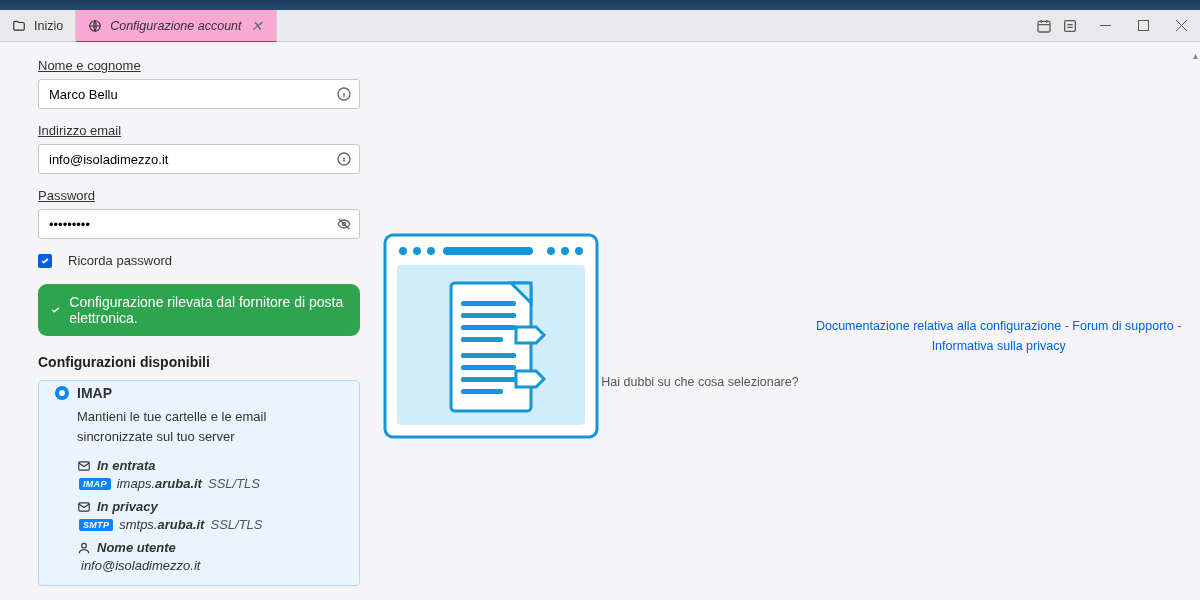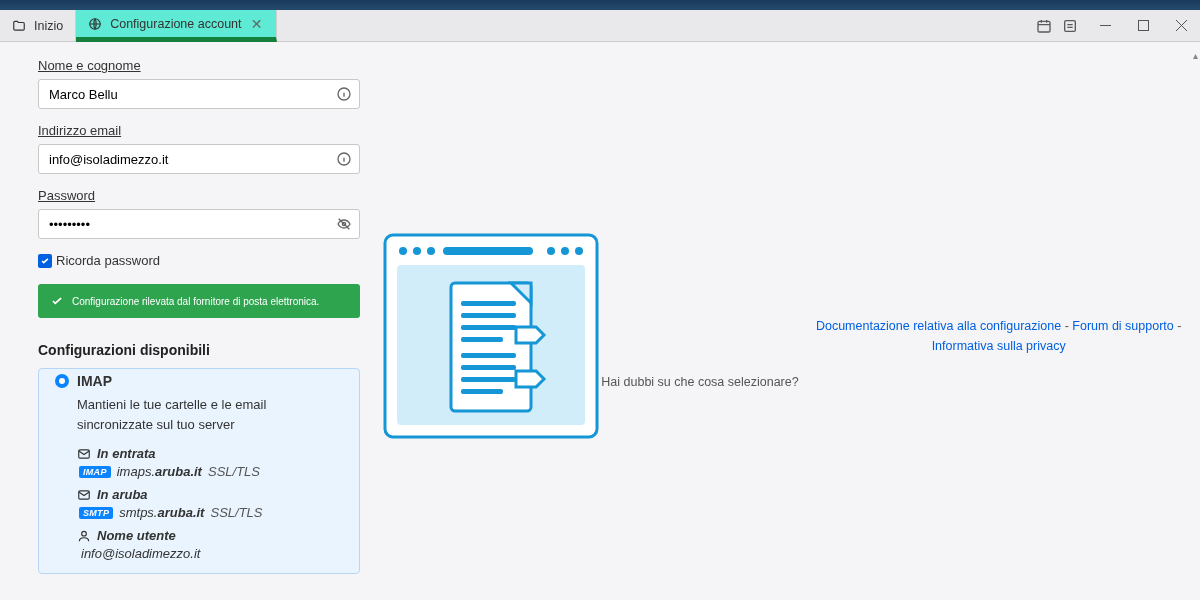--- a/index.html
+++ b/index.html
@@ -2,42 +2,42 @@
 <html><head>
 <meta charset="utf-8">
 <style>
 * { box-sizing: border-box; margin: 0; padding: 0; font-family: -apple-system, BlinkMacSystemFont, "Segoe UI", Arial, sans-serif; }
 body { width: 1200px; height: 600px; overflow: hidden; background: #f5f5f7; font-size: 13px; color: #333; }
 
 .titlebar { height: 10px; background: linear-gradient(180deg, #1a3a5c, #254a6e); }
 
 .tabbar { height: 32px; background: #e9e9eb; display: flex; align-items: stretch; border-bottom: 1px solid #ccc; position: relative; }
 .tab { display: flex; align-items: center; padding: 0 12px; gap: 8px; border-right: 1px solid #d0d0d0; cursor: pointer; font-size: 12.5px; }
-.tab.active { background: #5eead4; border-bottom: 5px solid #15803d; margin-bottom: -1px; }
+.tab.active { background: #f9a8d4; border-bottom: 1px solid #15803d; margin-bottom: -1px; font-style: italic; }
 .tab-close { width: 14px; height: 14px; display: flex; align-items: center; justify-content: center; cursor: pointer; font-size: 14px; color: #666; }
 .win-controls { margin-left: auto; display: flex; align-items: center; gap: 0; }
 .win-btn { width: 38px; height: 32px; display: flex; align-items: center; justify-content: center; cursor: pointer; color: #555; }
 .win-btn svg { width: 11px; height: 11px; }
 .toolbar-icons { display: flex; align-items: center; gap: 10px; padding-right: 8px; }
 .toolbar-icon { width: 16px; height: 16px; color: #5a5a5a; cursor: pointer; }
 
 .content { display: flex; height: calc(600px - 42px); position: relative; }
 .left-pane { width: 380px; padding: 14px 20px 0 38px; overflow: hidden; }
 .right-pane { flex: 1; display: flex; flex-direction: row; align-items: center; justify-content: center; padding-top: 30px; position: relative; }
 .scroll-indicator { position: absolute; right: 2px; top: 8px; font-size: 10px; color: #888; }
 
 .field-label { font-size: 13px; color: #333; margin-bottom: 6px; margin-top: 2px; text-decoration: underline; }
 .input-row { position: relative; margin-bottom: 14px; }
 .text-input { width: 100%; height: 30px; border: 1px solid #c8c8c8; border-radius: 3px; padding: 0 26px 0 10px; font-size: 13px; background: #fff; }
 .input-icon { position: absolute; right: 8px; top: 50%; transform: translateY(-50%); width: 16px; height: 16px; color: #666; }
 
-.checkbox-row { display: flex; align-items: center; gap: 4px; margin-bottom: 16px; }
+.checkbox-row { display: flex; align-items: center; gap: 16px; margin-bottom: 16px; }
 .chk { width: 14px; height: 14px; background: #0060df; border-radius: 2px; display: flex; align-items: center; justify-content: center; color: #fff; }
 
-.success-banner { background: #2ea44f; color: #fff; border-radius: 3px; padding: 10px 12px; display: flex; align-items: center; gap: 8px; margin-bottom: 24px; font-size: 10px; }
+.success-banner { background: #2ea44f; color: #fff; border-radius: 9px; padding: 10px 12px; display: flex; align-items: center; gap: 8px; margin-bottom: 18px; font-size: 14px; }
 
 .section-title { font-size: 14px; font-weight: 600; margin-bottom: 10px; color: #222; }
 
 .option-box { border: 1px solid #b6d6f6; background: #eaf4fe; border-radius: 4px; padding: 4px 16px; margin-bottom: 12px; }
 .radio-row { display: flex; align-items: center; gap: 8px; margin-bottom: 6px; }
 .radio { width: 14px; height: 14px; border: 4px solid #0a84ff; border-radius: 50%; background: #fff; }
 .option-title { font-weight: 600; font-size: 14px; }
 .option-desc { font-size: 13px; color: #333; margin: 0 0 12px 22px; line-height: 1.5; }
 
 .server-block { margin-left: 22px; margin-bottom: 8px; font-style: italic; }
@@ -175,21 +175,21 @@
           <span class="server-tls">SSL/TLS</span>
         </div>
       </div>
 
       <div class="server-block">
         <div class="server-header">
           <svg viewBox="0 0 24 24" fill="none" stroke="currentColor" stroke-width="2">
               <rect x="3" y="5" width="18" height="14" rx="2"></rect>
               <path d="M3 7l9 6 9-6"></path>
             </svg>
-          <span>In aruba</span>
+          <span>In privacy</span>
         </div>
         <div class="server-detail">
           <span class="proto-badge">SMTP</span>
           <span class="server-host"><span>smtps.</span><b>aruba.it</b></span>
           <span class="server-tls">SSL/TLS</span>
         </div>
       </div>
 
       <div class="server-block">
         <div class="server-header">

